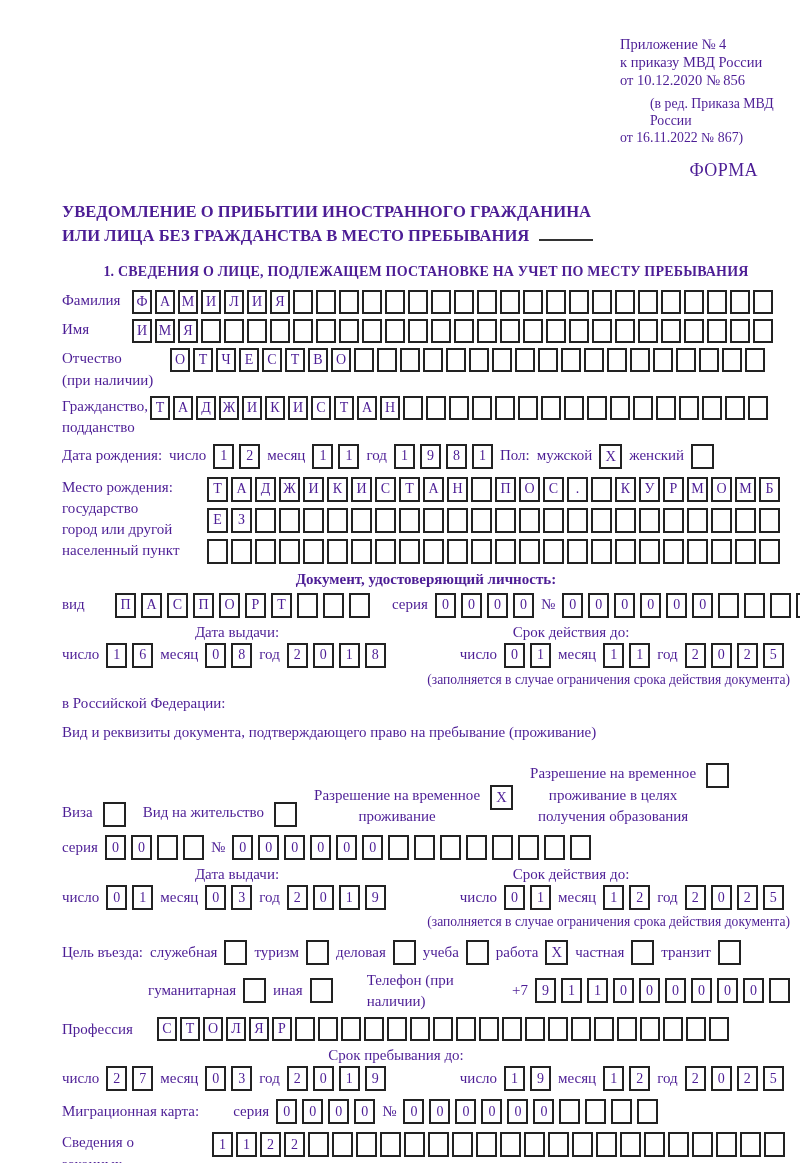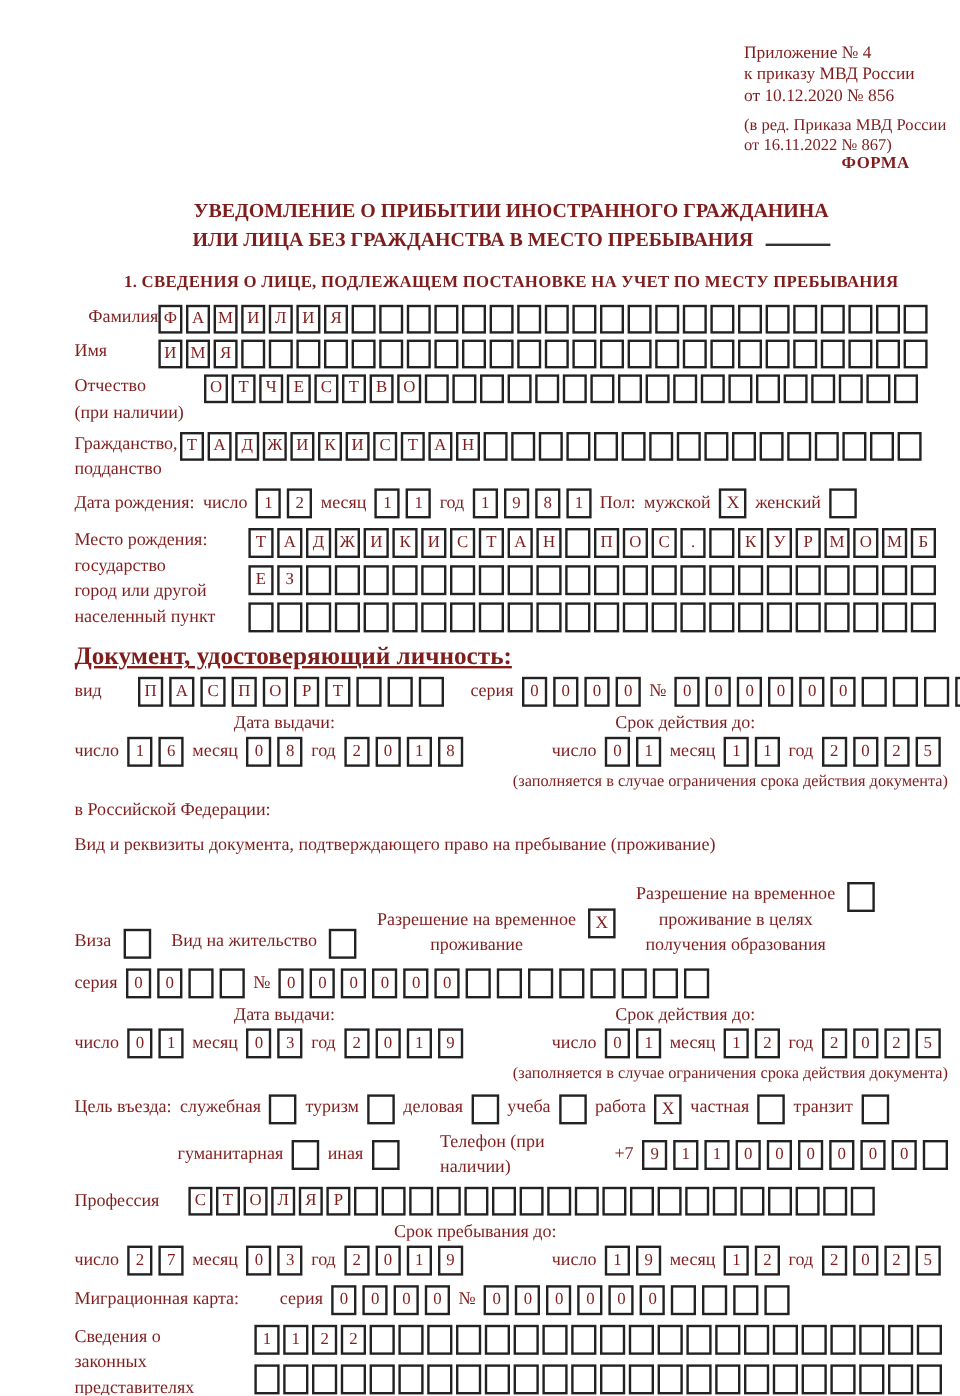--- a/index.html
+++ b/index.html
@@ -1,53 +1,53 @@
 <!DOCTYPE html>
 <html><head>
 <meta charset="utf-8">
 <style>
   * { box-sizing: border-box; }
   html,body { margin:0; padding:0; background:#fff; }
   .page{
     width:800px; height:1163px; background:#fff; overflow:hidden; position:relative;
-    font-family:"Liberation Serif","DejaVu Serif",serif; font-size:15px; color:#7f1d1d;
+    font-family:"Liberation Serif","DejaVu Serif",serif; font-size:15px; color:#4c1d95;
     padding:36px 10px 0 62px;
   }
   .appendix{ margin-left:558px; line-height:1.24; font-size:14.5px; }
   .appendix .small{ font-size:13.8px; }
-  .mt4{ margin-top:5px; }
-  .forma{ font-weight:bold; text-align:right; padding-right:32px; margin-top:0; font-size:14px; letter-spacing:.4px; }
-  .title{ margin-top:19px; text-align:center; font-weight:bold; font-size:16.6px; line-height:1.42; }
+  .mt4{ margin-top:5px;margin-left:30px; }
+  .forma{ font-weight:normal; text-align:right; padding-right:32px; margin-top:14px; font-size:18px; letter-spacing:.4px; }
+  .title{ margin-top:19px; font-weight:bold; font-size:16.6px; line-height:1.42; }
   .title-blank{ display:inline-block; width:54px; border-bottom:2.5px solid #333; margin-left:10px; height:1em; }
   .sec{ margin-top:17px; font-weight:bold; font-size:14px; text-align:center; letter-spacing:.2px; }
 
   .row{ display:flex; align-items:flex-start; margin-top:5px; }
   .irow{ display:flex; align-items:center; gap:7px; margin-top:5px; }
   .lbl{ line-height:1.42; }
   .w70{ width:70px; flex:none; } .w88{ width:88px; flex:none; } .w105{ width:108px; flex:none; }
   .w145{ width:145px; flex:none; } .w150{ width:150px; flex:none; } .w48{ width:46px; flex:none; }
   .boxes{ display:flex; gap:3px; flex-wrap:nowrap; }
   .box{ flex:none; width:20px; height:24px; border:2px solid #222; display:flex; align-items:center; justify-content:center; font-size:14px; background:#fff; }
   .wide .box{ width:21px; height:25px; }
   .dbox{ gap:5px; } .dbox .box{ width:21px; height:25px; }
   .cbox{ flex:none; display:inline-flex; width:23px; height:25px; border:2px solid #222; align-items:center; justify-content:center; font-size:14.5px; }
   .boxcol > .boxes{ margin-top:6px; } .boxcol > .boxes:first-child{ margin-top:0; }
   .repcol > .boxes{ margin-top:8px; } .repcol > .boxes:first-child{ margin-top:0; }
-  .docheading{ font-weight:bold; margin-top:7px; font-size:21px;text-decoration:underline; }
+  .docheading{ font-weight:bold; text-align:center; margin-top:7px; font-size:15px; }
   .dates-head{ display:flex; margin-top:6px; }
   .dh-left{ width:350px; text-align:center; flex:none; }
   .dh-right{ flex:1; text-align:center; padding-right:60px; }
   .note{ font-size:13.6px; line-height:1.35; }
   .note-right{ text-align:right; margin-top:3px; }
   .sp60{ width:60px; flex:none; } .sp20{ width:20px; flex:none; } .sp8{ width:8px; flex:none; }
   .indent85{ padding-left:86px;align-items:center; }
   .optrow{ display:flex; align-items:flex-end; gap:17px; margin-top:20px; }
   .opt{ display:flex; align-items:flex-start; gap:10px; }
   .opt .center{ text-align:center; }
-  .mt8{ margin-top:8px; } .mt10{ margin-top:10px;text-align:right; }
+  .mt8{ margin-top:8px; } .mt10{ margin-top:10px; }
 </style>
 </head>
 <body>
 
 <div class="page">
 
   <div class="appendix">
     <div>Приложение № 4</div>
     <div>к приказу МВД России</div>
     <div>от 10.12.2020 № 856</div>

